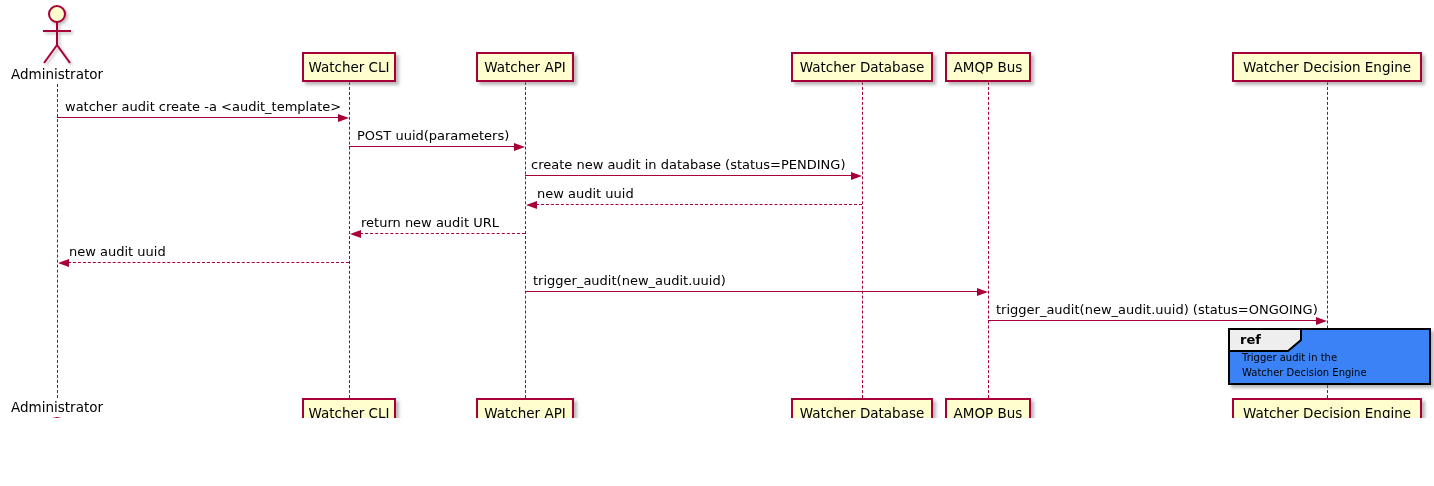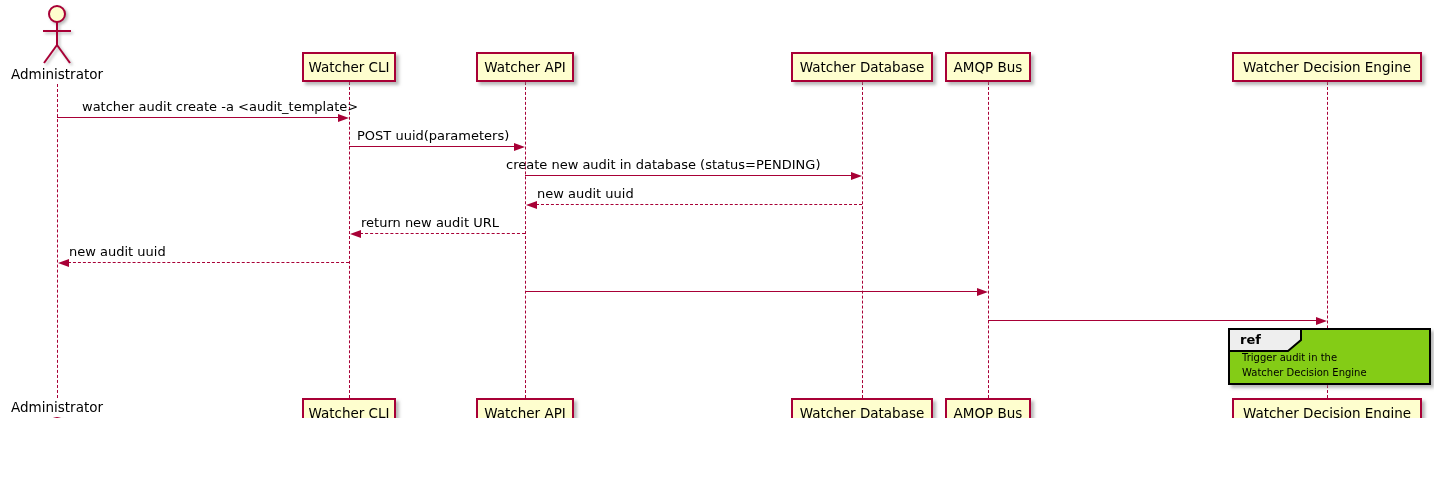--- a/index.html
+++ b/index.html
@@ -74,21 +74,21 @@
     border-top: 4px solid transparent;
     border-bottom: 4px solid transparent;
   }
   .arrow-head.left {
     border-right: 11px solid #a80036;
     border-top: 4px solid transparent;
     border-bottom: 4px solid transparent;
   }
   .ref-box {
     position: absolute;
-    background: #84cc16;
+    background: #3b82f6;
     border: 2px solid #000000;
     box-shadow: 3px 3px 3px rgba(130,130,130,0.55);
     box-sizing: border-box;
     z-index: 4;
   }
   .ref-header-svg {
     position: absolute;
     left: -2px;
     top: -2px;
   }
@@ -139,40 +139,42 @@
     <div class="participant" style="left: 476px; top: 52px; width: 98px;">Watcher API</div>
     <div class="participant" style="left: 476px; top: 398px; width: 98px;">Watcher API</div>
     <div class="participant" style="left: 791px; top: 52px; width: 142px;">Watcher Database</div>
     <div class="participant" style="left: 791px; top: 398px; width: 142px;">Watcher Database</div>
     <div class="participant" style="left: 945px; top: 52px; width: 86px;">AMQP Bus</div>
     <div class="participant" style="left: 945px; top: 398px; width: 86px;">AMQP Bus</div>
     <div class="participant" style="left: 1232px; top: 52px; width: 190px;">Watcher Decision Engine</div>
     <div class="participant" style="left: 1232px; top: 398px; width: 190px;">Watcher Decision Engine</div>
     <div class="msg-line solid" style="left: 57px; top: 117px; width: 281px;"></div>
     <div class="arrow-head right" style="left: 338px; top: 114px;"></div>
-    <div class="msg-label" style="left: 82px; top: 99px; text-align: right;">watcher audit create -a &lt;audit_template&gt;</div>
+    <div class="msg-label" style="left: 65px; top: 99px; text-align: right;">watcher audit create -a &lt;audit_template&gt;</div>
     <div class="msg-line solid" style="left: 349px; top: 146px; width: 165px;"></div>
     <div class="arrow-head right" style="left: 514px; top: 143px;"></div>
     <div class="msg-label" style="left: 357px; top: 128px;">POST uuid(parameters)</div>
     <div class="msg-line solid" style="left: 525px; top: 175px; width: 326px;"></div>
     <div class="arrow-head right" style="left: 851px; top: 172px;"></div>
-    <div class="msg-label" style="left: 506px; top: 157px;">create new audit in database (status=PENDING)</div>
+    <div class="msg-label" style="left: 531px; top: 157px;">create new audit in database (status=PENDING)</div>
     <div class="msg-line dashed" style="left: 536px; top: 204px; width: 326px;"></div>
     <div class="arrow-head left" style="left: 526px; top: 201px;"></div>
     <div class="msg-label" style="left: 537px; top: 186px;">new audit uuid</div>
     <div class="msg-line dashed" style="left: 360px; top: 233px; width: 165px;"></div>
     <div class="arrow-head left" style="left: 350px; top: 230px;"></div>
     <div class="msg-label" style="left: 361px; top: 215px;">return new audit URL</div>
     <div class="msg-line dashed" style="left: 68px; top: 262px; width: 281px;"></div>
     <div class="arrow-head left" style="left: 58px; top: 259px;"></div>
     <div class="msg-label" style="left: 69px; top: 244px;">new audit uuid</div>
     <div class="msg-line solid" style="left: 525px; top: 291px; width: 452px;"></div>
     <div class="arrow-head right" style="left: 977px; top: 288px;"></div>
+    <div class="msg-label" style="left: 533px; top: 273px;">trigger_audit(new_audit.uuid)</div>
     <div class="msg-line solid" style="left: 988px; top: 320px; width: 328px;"></div>
     <div class="arrow-head right" style="left: 1316px; top: 317px;"></div>
+    <div class="msg-label" style="left: 996px; top: 302px;">trigger_audit(new_audit.uuid) (status=ONGOING)</div>
     <div class="ref-box" style="left: 1228px; top: 328px; width: 203px; height: 57px;">
       <div class="ref-header-svg"><svg width="80" height="25" viewBox="0 0 80 25">
           <polygon points="1,1 73,1 73,12 60,23 1,23" fill="#eeeeee" stroke="#000000" stroke-width="2"></polygon>
         </svg></div>
       <div class="ref-keyword">ref</div>
       <div class="ref-line" style="top: 22px;">Trigger audit in the</div>
       <div class="ref-line" style="top: 37px;">Watcher Decision Engine</div>
     </div>
   </div>
 

